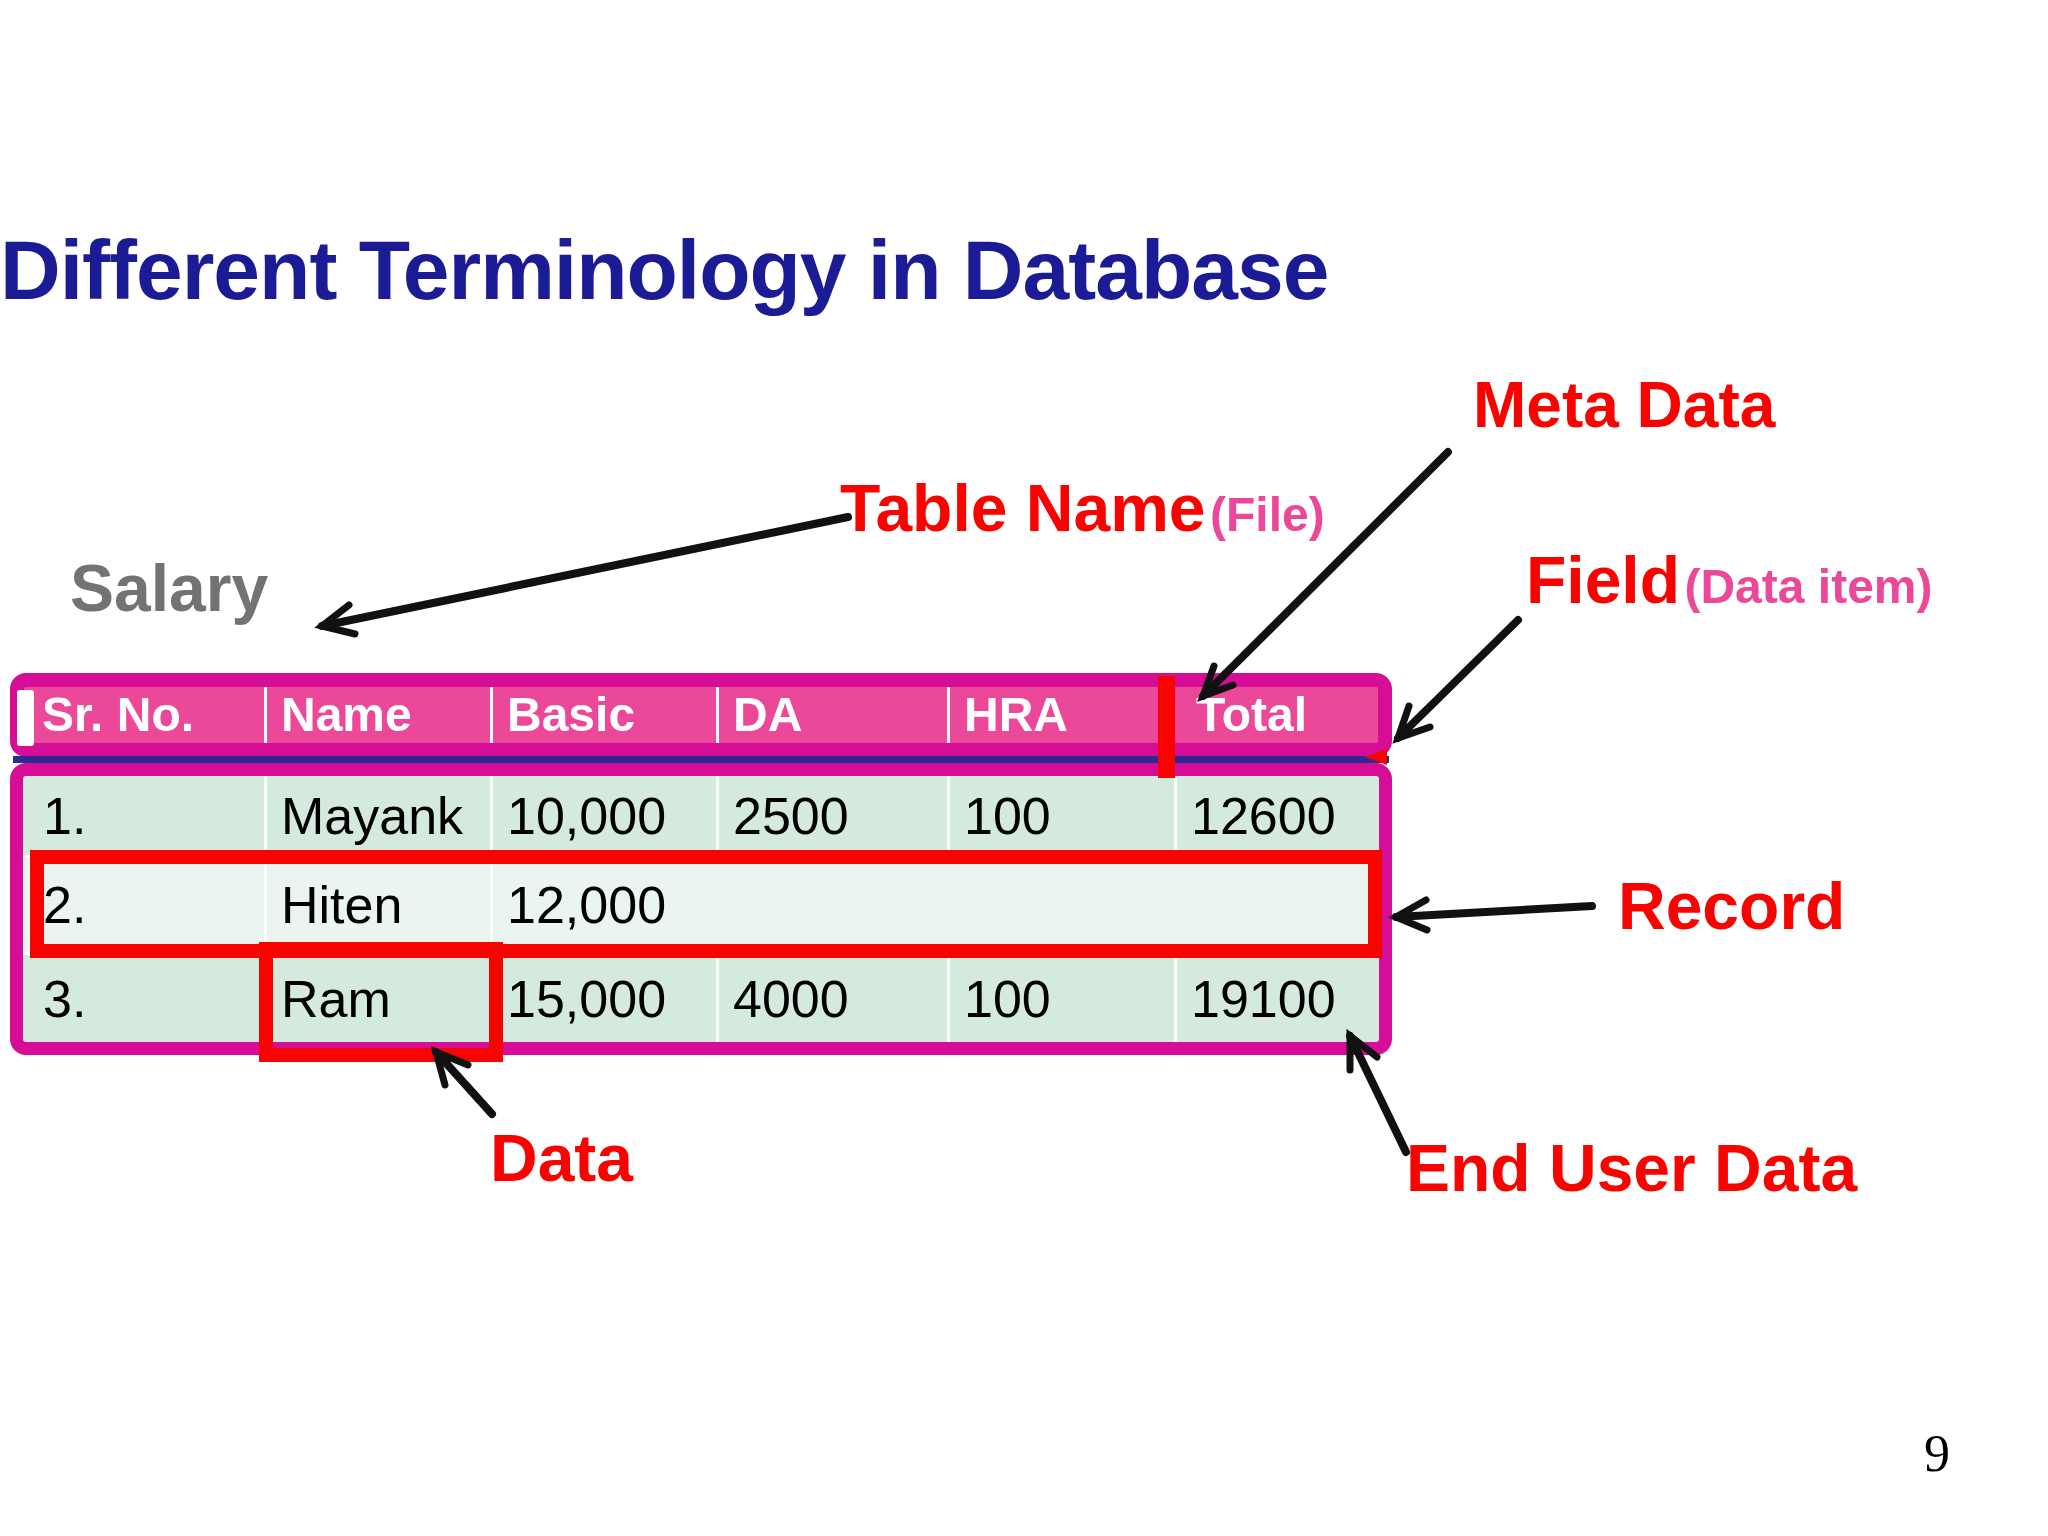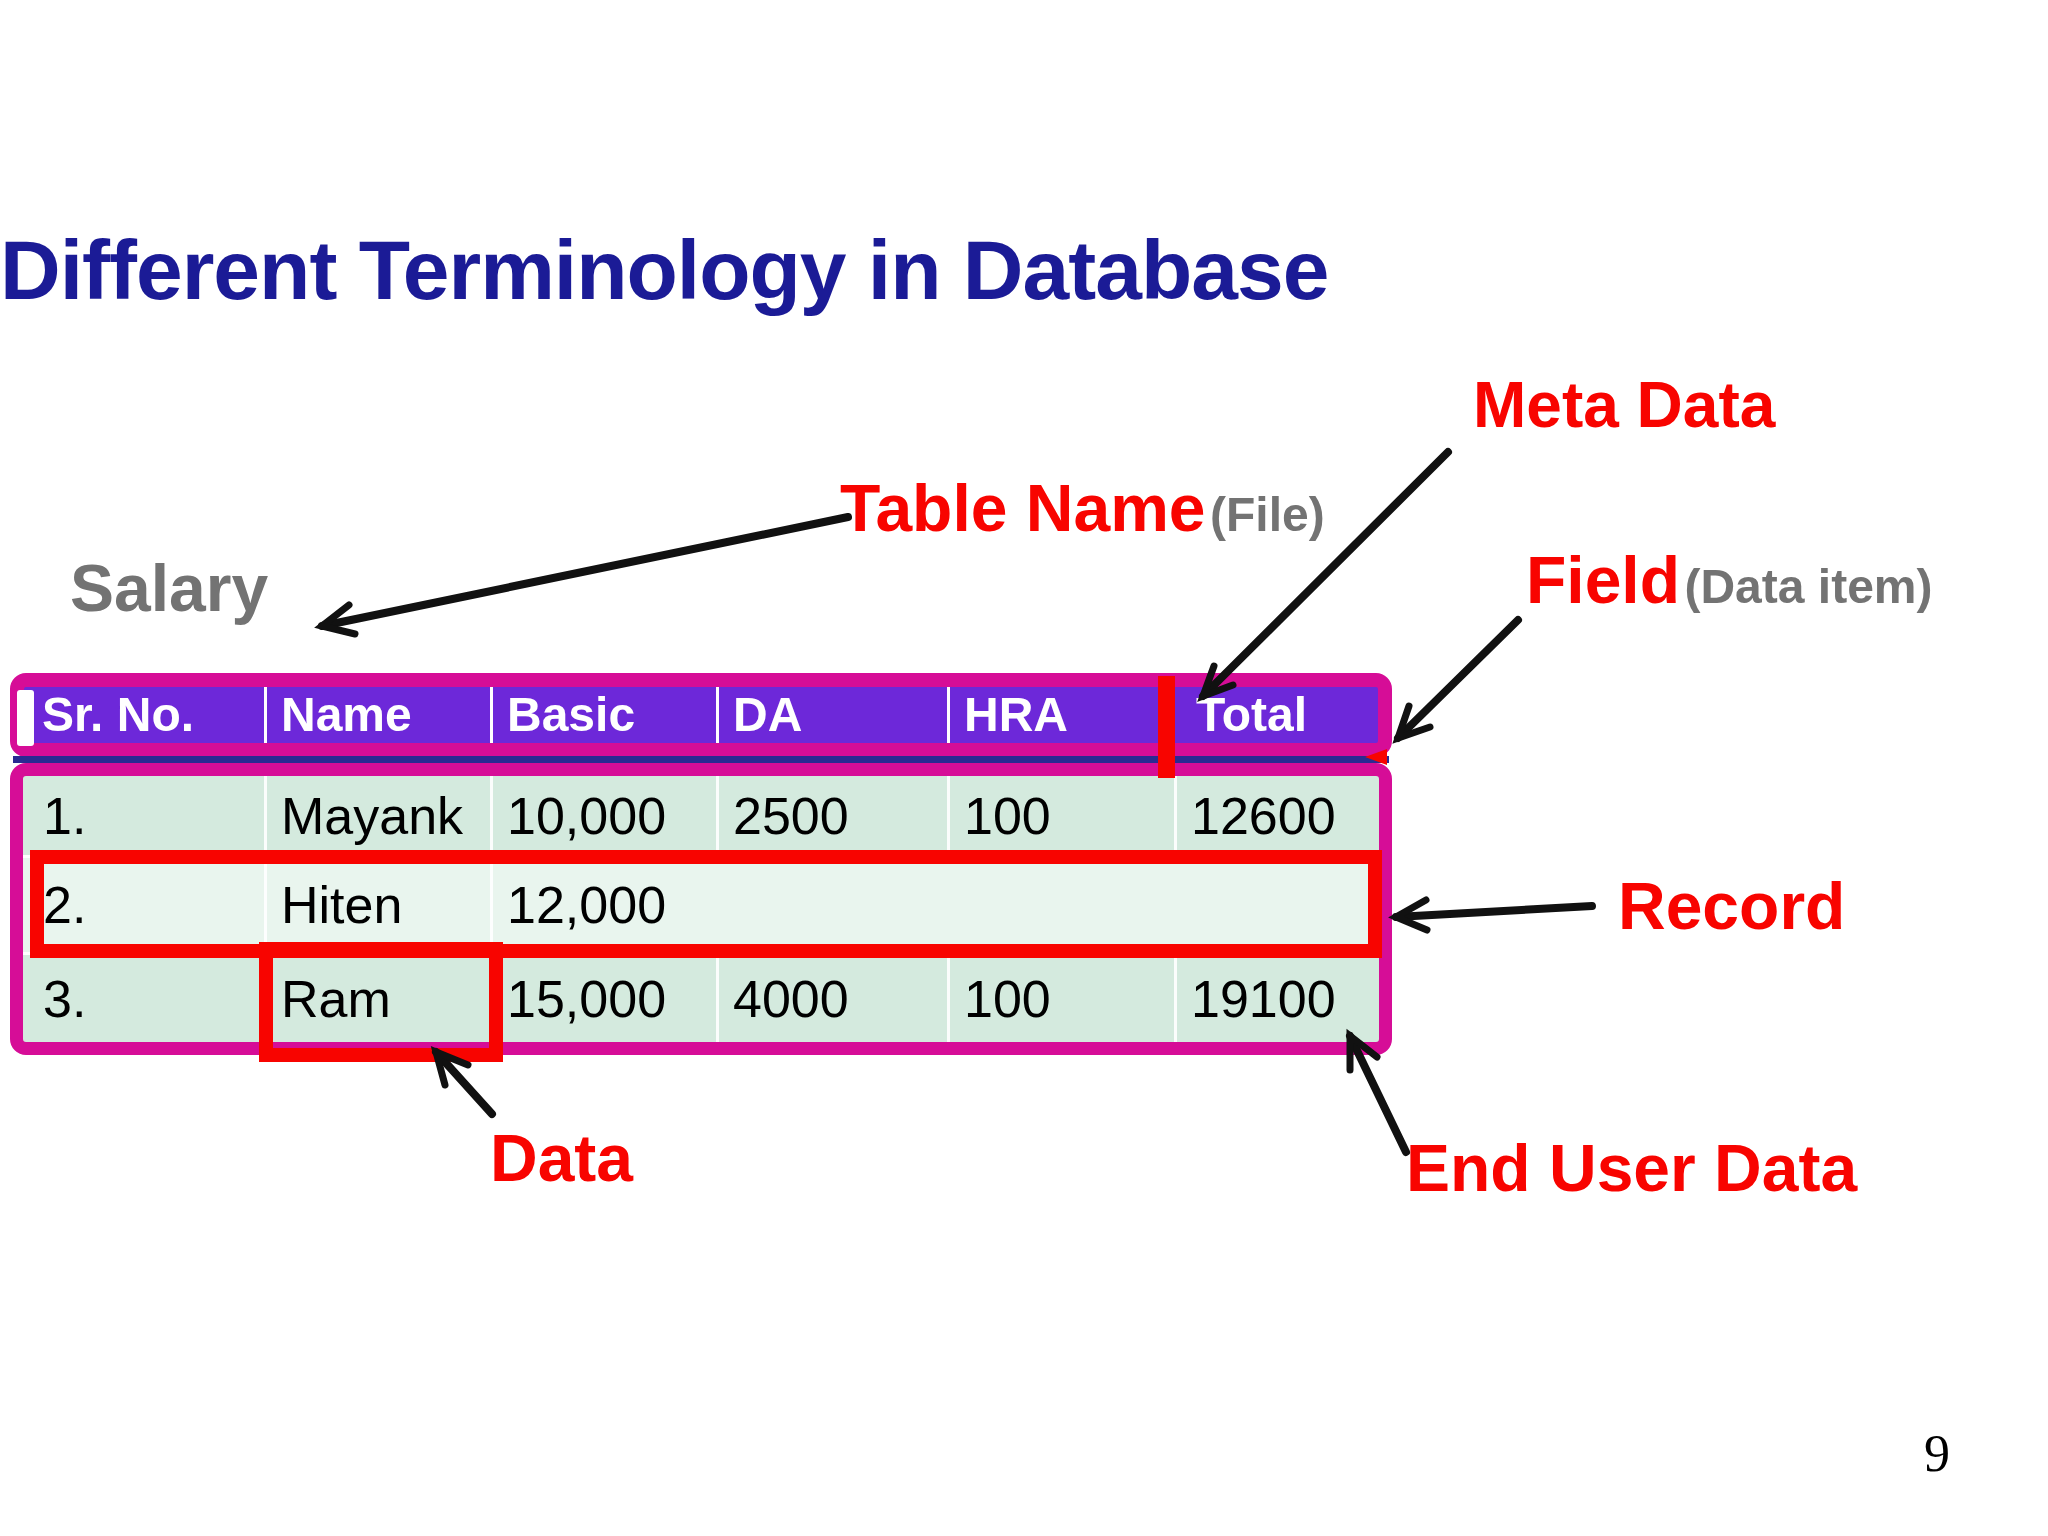--- a/index.html
+++ b/index.html
@@ -3,34 +3,34 @@
 <meta charset="utf-8">
 <style>
   html,body{margin:0;padding:0;background:#ffffff;}
   body{width:2048px;height:1536px;position:relative;overflow:hidden;
        font-family:"Liberation Sans",sans-serif;}
   .abs{position:absolute;}
   .title{left:0;right:0;top:222px;text-align:left;font-size:84px;font-weight:bold;
          color:#1b1b96;letter-spacing:-1px;white-space:nowrap;}
   .red-label{color:#f80400;font-weight:bold;font-size:66px;white-space:nowrap;}
   .black-label{color:#737373;font-weight:bold;font-size:66px;white-space:nowrap;}
-  .paren-suffix{color:#737373;font-weight:bold;font-size:48px;}
+  .paren-suffix{color:#ec4899;font-weight:bold;font-size:48px;}
   .meta-data{left:1473px;top:368px;font-size:64px;}
   .table-name-label{left:840px;top:470px;}
   .field-label{left:1526px;top:542px;}
   .salary{left:70px;top:550px;}
   .record{left:1618px;top:868px;}
   .data-label{left:490px;top:1120px;}
   .end-user-data{left:1406px;top:1130px;}
   .page-number{left:1924px;top:1424px;font-family:"Liberation Serif",serif;
                font-size:52px;color:#000;}
 
   
   .header-box{left:10px;top:673px;width:1382px;height:84px;box-sizing:border-box;
-              border:14px solid #d60d97;border-radius:16px;background:#6d28d9;}
+              border:14px solid #d60d97;border-radius:16px;background:#ec4899;}
   .header-grid{display:grid;grid-template-columns:240px 226px 226px 231px 227px 1fr;
                height:100%;align-items:center;}
   .header-cell{color:#fff;font-weight:bold;font-size:48px;line-height:56px;
                padding-left:14px;white-space:nowrap;overflow:hidden;}
   .header-cell.first{padding-left:18px;}
   .header-cell.sep{border-left:3px solid #ffffff;}
   .header-cell.total{padding-left:22px;}
 
   .navy-strip{left:13px;top:756px;width:1376px;height:7px;background:#2a2a92;}
   .white-notch{left:17px;top:690px;width:17px;height:56px;background:#ffffff;border-radius:3px;}

